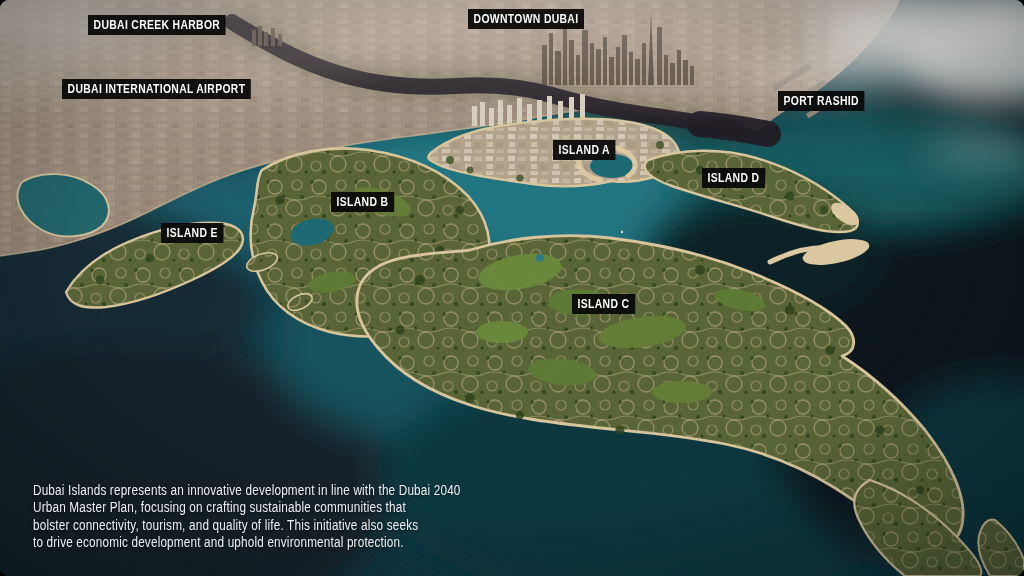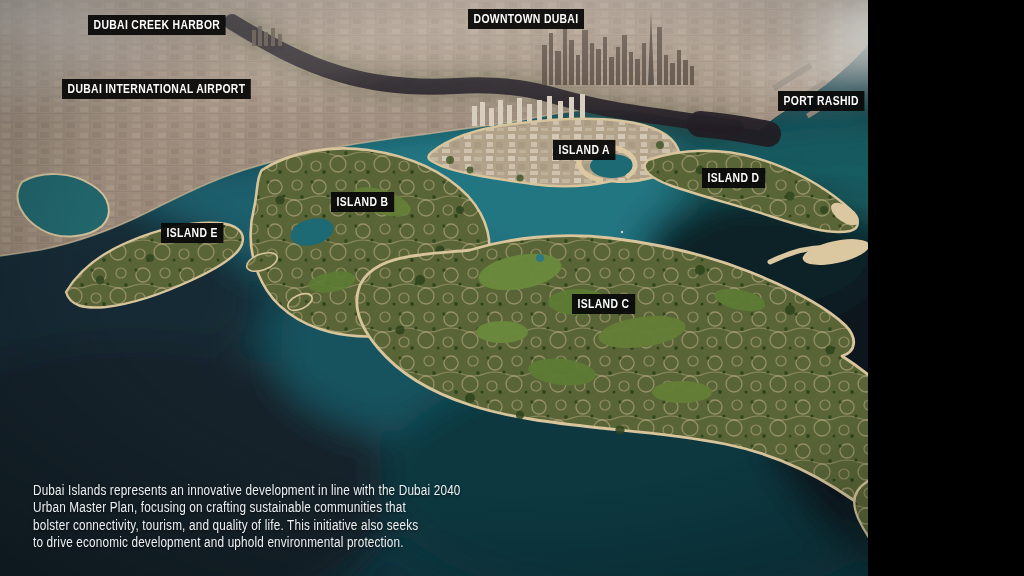--- a/index.html
+++ b/index.html
@@ -1,17 +1,17 @@
 <!DOCTYPE html>
 <html><head>
 <meta charset="utf-8">
 <style>
   html,body{margin:0;padding:0;background:#000;}
-  #stage{position:relative;width:868px;height:576px;overflow:hidden;
-         font-family:"Liberation Sans","DejaVu Sans",sans-serif;}
+  #stage{position:relative;width:1024px;height:576px;overflow:hidden;
+         font-family:"Liberation Sans","DejaVu Sans",sans-serif;border-radius:9px;}
   #stage svg{position:absolute;left:0;top:0;display:block;}
   .map-label{
     position:absolute;
     background:rgba(8,8,8,.94);
     color:#fdfdfd;
     font-weight:bold;
     font-size:13px;
     line-height:14px;
     letter-spacing:.4px;
     padding:3px 7px 3px 7px;

